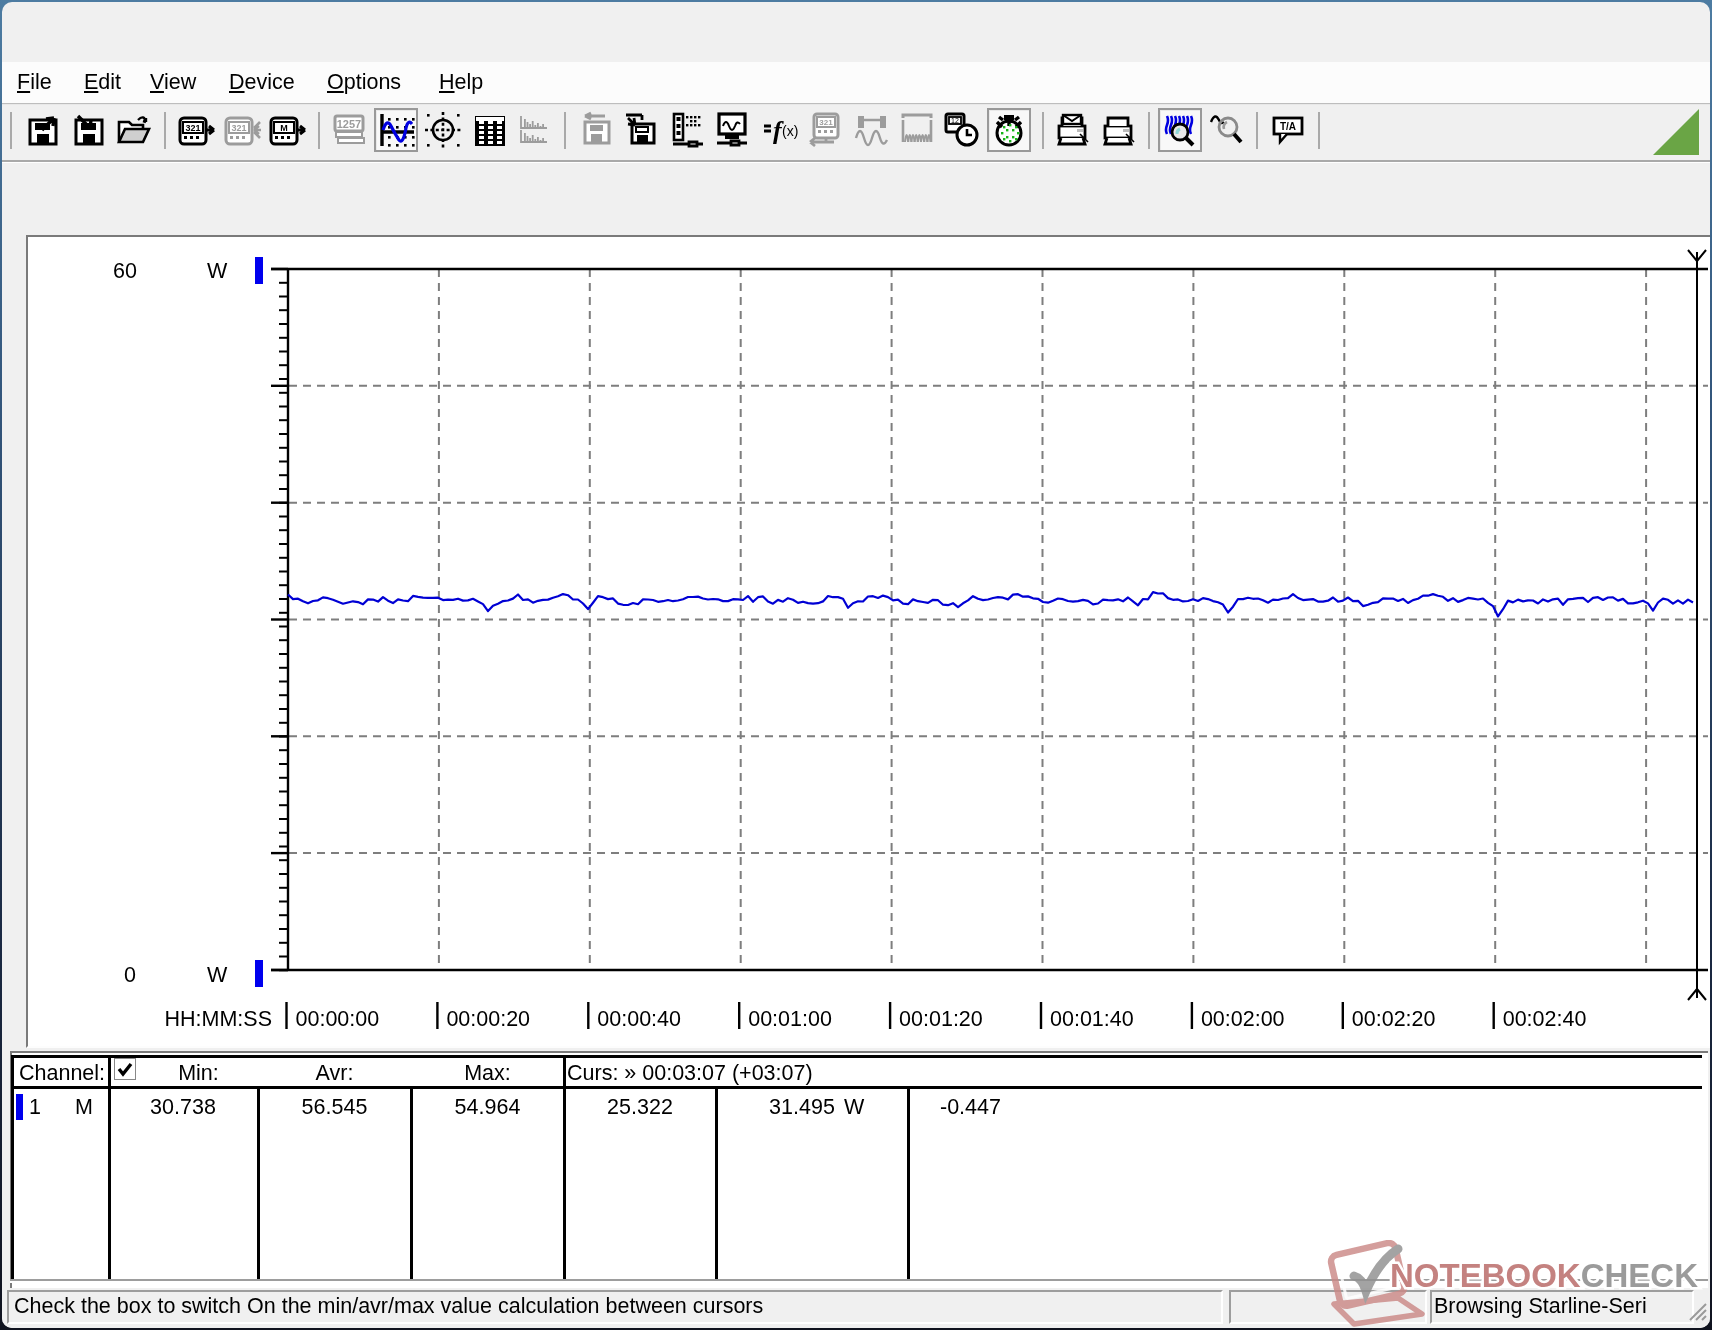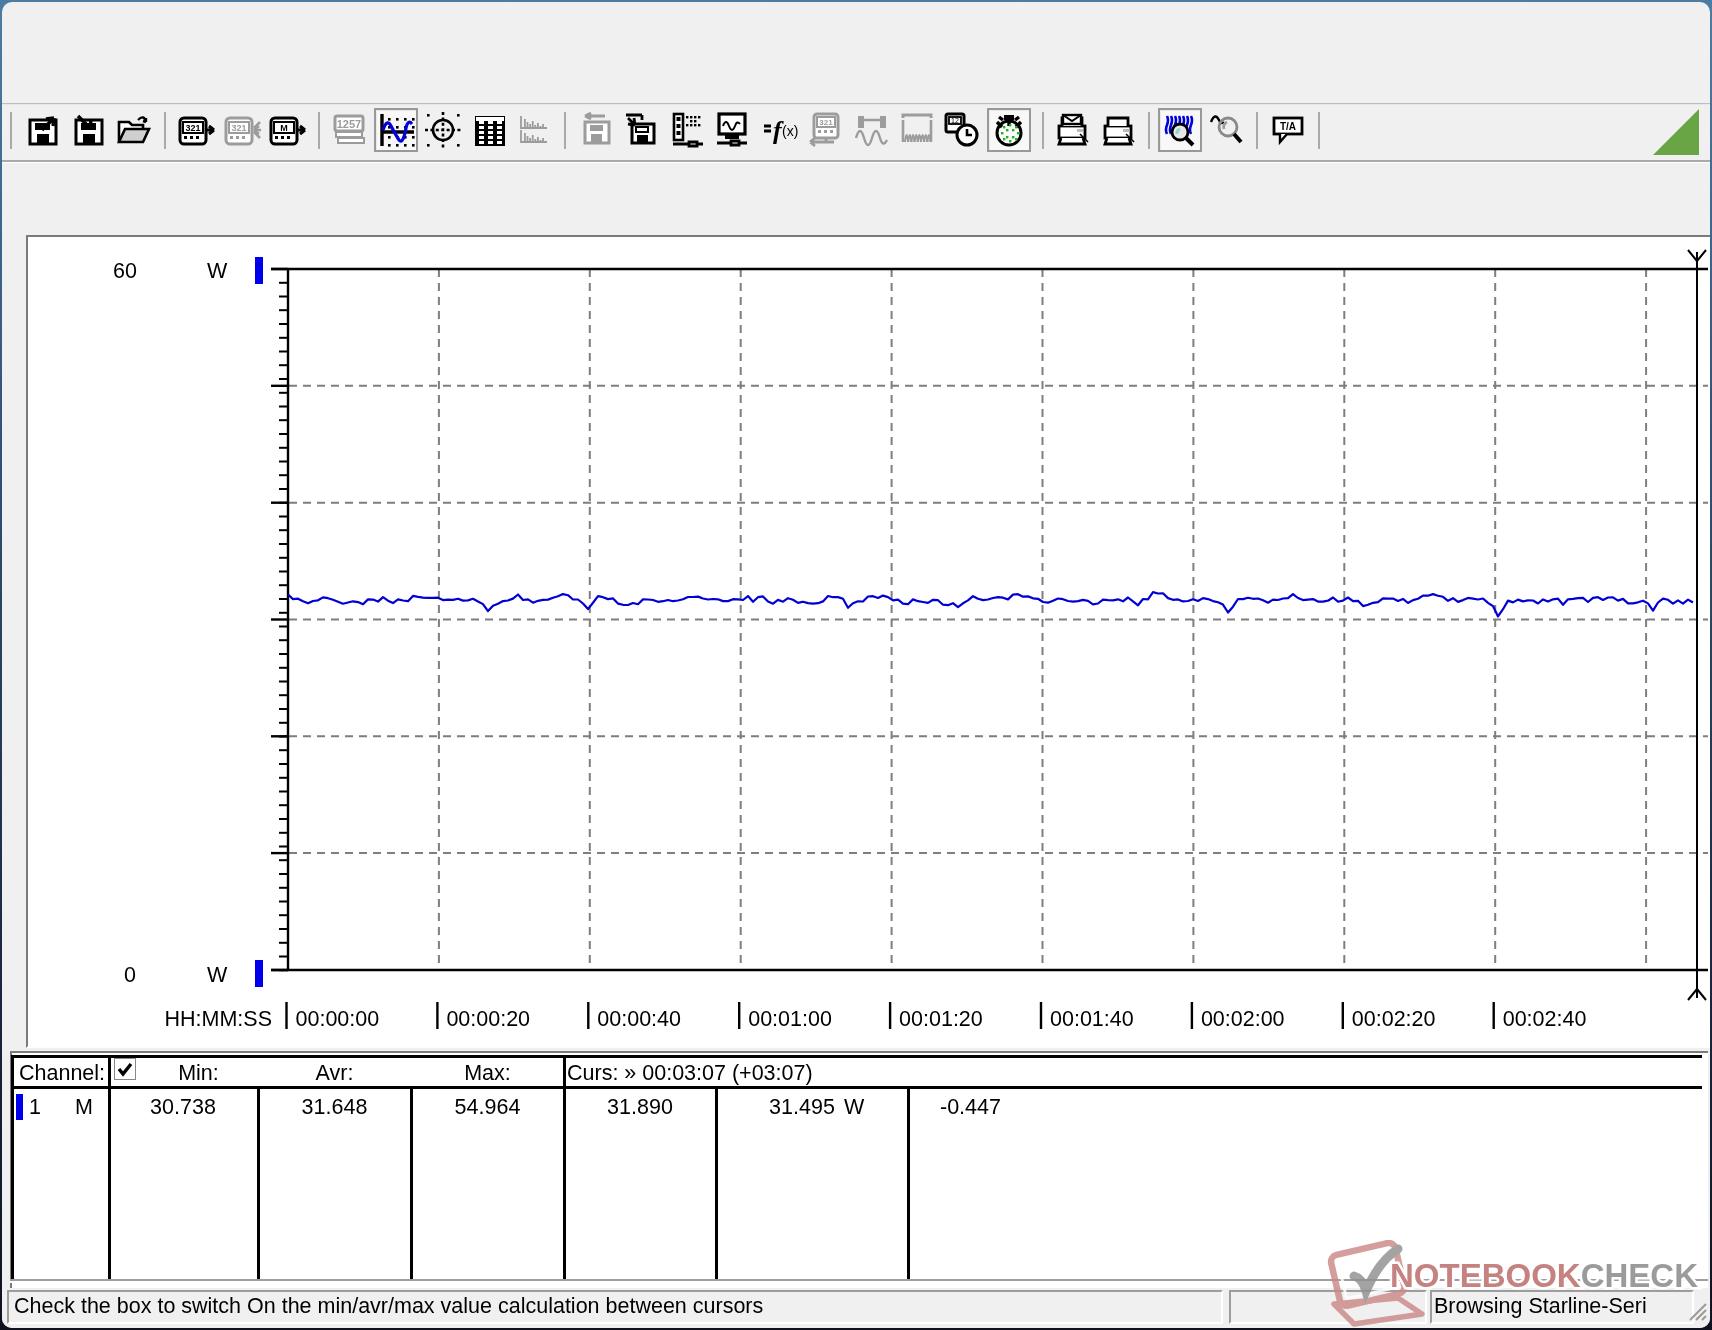--- a/index.html
+++ b/index.html
@@ -24,20 +24,28 @@
 .blk {position:absolute;background:#000}
 .t {position:absolute;font-size:21.5px;color:#000;white-space:pre}
 .tc {text-align:center}
 .cb {position:absolute;left:112px;top:1056px;width:22px;height:22px}
 .statusbar {position:absolute;left:0;top:1286px;width:100%;height:48px;background:#f0f0f0}
 .seg {position:absolute;top:2px;height:34px;border:2px solid;border-color:#9d9d9d #fff #fff #9d9d9d}
 .sbt {position:absolute;top:6px;font-size:21.5px;color:#000;white-space:pre}
 </style></head>
 <body>
 <div class="win">
+  <div class="menubar">
+    <div class="mi" style="left:15px"><u>F</u>ile</div>
+    <div class="mi" style="left:82px"><u>E</u>dit</div>
+    <div class="mi" style="left:148px"><u>V</u>iew</div>
+    <div class="mi" style="left:227px"><u>D</u>evice</div>
+    <div class="mi" style="left:325px"><u>O</u>ptions</div>
+    <div class="mi" style="left:437px"><u>H</u>elp</div>
+  </div>
   <div class="toolbar"></div>
   <div class="tbtn" style="left:20px;top:106px;width:44px;height:44px;"><svg width="44" height="44" viewBox="0 0 44 44">
         <rect x="8" y="12" width="26" height="24" fill="#fff" stroke="#000" stroke-width="3"></rect>
         <rect x="13" y="15" width="15" height="7" fill="#000"></rect>
         <rect x="15" y="26" width="12" height="10" fill="#000"></rect>
         <path d="M20 22 L32 10 M32 10 l-8 1 M32 10 l-1 8" stroke="#000" stroke-width="3.4" fill="none"></path>
       </svg></div>
     <div class="tbtn" style="left:66px;top:106px;width:44px;height:44px;"><svg width="44" height="44" viewBox="0 0 44 44">
         <rect x="8" y="12" width="26" height="24" fill="#fff" stroke="#000" stroke-width="3"></rect>
         <rect x="13" y="15" width="15" height="7" fill="#000"></rect>
@@ -417,23 +425,23 @@
         <path d="M5 11 l4 5 l8 -10" stroke="#000" stroke-width="3.4" fill="none"></path>
       </svg></div>
     <div class="t tc" style="left:137px;top:1059px;width:119px">Min:</div>
     <div class="t tc" style="left:256px;top:1059px;width:153px">Avr:</div>
     <div class="t tc" style="left:409px;top:1059px;width:153px">Max:</div>
     <div class="t" style="left:565px;top:1059px">Curs: » 00:03:07 (+03:07)</div>
     <div style="position:absolute;left:14px;top:1092px;width:7px;height:26px;background:#0000ee"></div>
     <div class="t" style="left:27px;top:1093px">1</div>
     <div class="t" style="left:73px;top:1093px">M</div>
     <div class="t tc" style="left:106px;top:1093px;width:150px">30.738</div>
-    <div class="t tc" style="left:256px;top:1093px;width:153px">31.648</div>
+    <div class="t tc" style="left:256px;top:1093px;width:153px">56.545</div>
     <div class="t tc" style="left:409px;top:1093px;width:153px">54.964</div>
-    <div class="t tc" style="left:562px;top:1093px;width:152px">31.890</div>
+    <div class="t tc" style="left:562px;top:1093px;width:152px">25.322</div>
     <div class="t tc" style="left:714px;top:1093px;width:172px">31.495</div>
     <div class="t" style="left:842px;top:1093px">W</div>
     <div class="t" style="left:938px;top:1093px">-0.447</div>
   <div class="statusbar">
     <div class="seg" style="left:5px;width:1216px"></div>
     <div class="seg" style="left:1227px;width:198px"></div>
     <div class="seg" style="left:1428px;width:264px"></div>
     <div class="sbt" style="left:12px">Check the box to switch On the min/avr/max value calculation between cursors</div>
     <div class="sbt" style="left:1432px">Browsing Starline-Seri</div>
     <svg style="position:absolute;right:2px;top:8px;width:26px;height:26px" viewBox="0 0 26 26">

